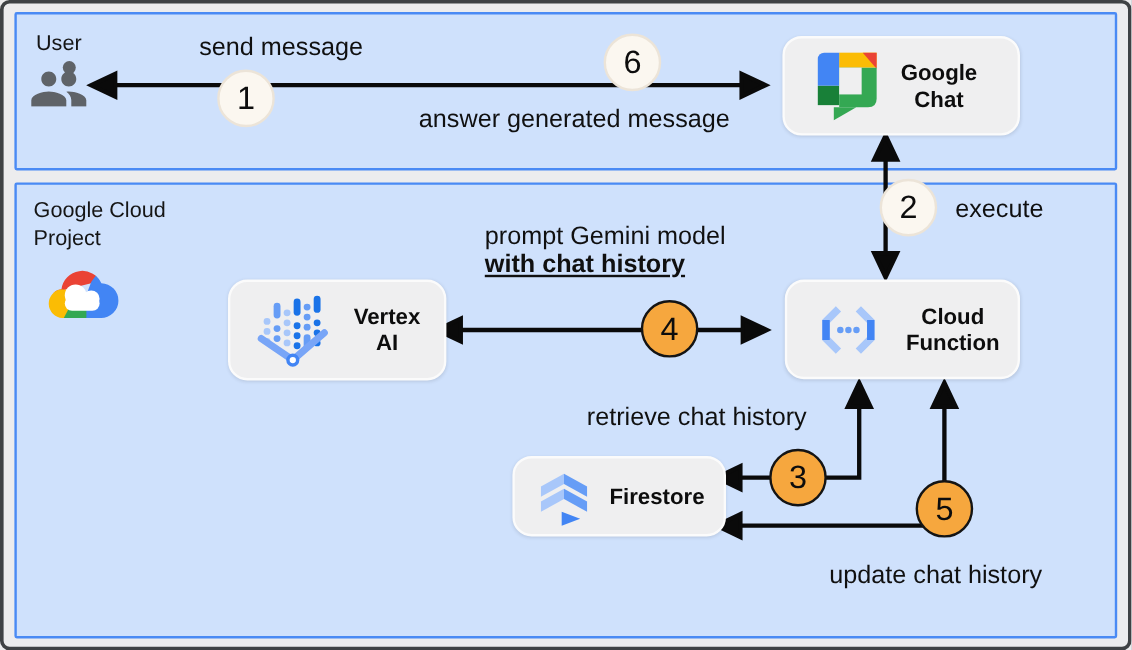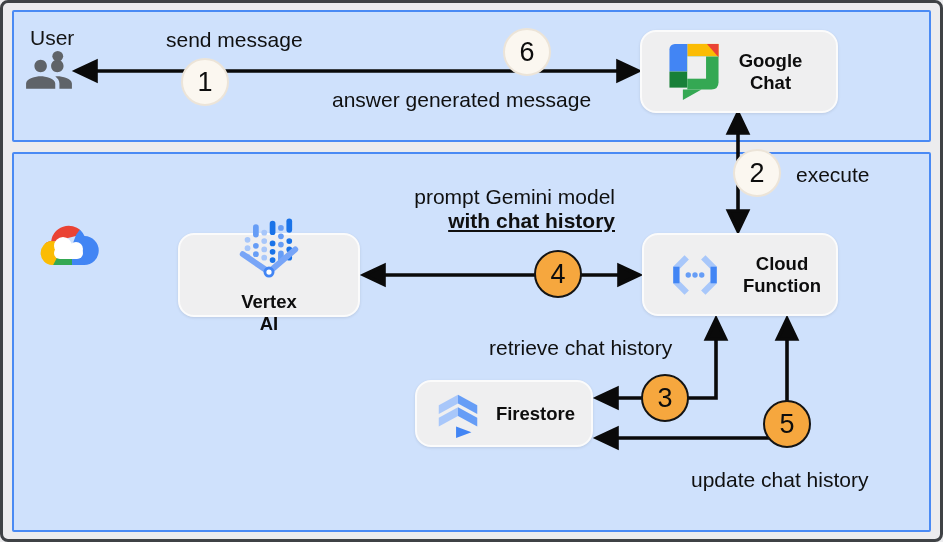--- a/index.html
+++ b/index.html
@@ -7,26 +7,26 @@
   .stage{
     position:relative;width:943px;height:542px;background:#ececee;
     font-family:"Liberation Sans","DejaVu Sans",sans-serif;color:#111;overflow:hidden;
   }
   .frame{position:absolute;inset:0;border:3px solid #3f4245;border-radius:8px;pointer-events:none;z-index:50;}
   .zone{
     position:absolute;background:#cfe1fc;border:2px solid #4a8af4;border-radius:2px;
   }
   .zone-user{left:12px;top:10px;width:919px;height:132px;}
   .zone-gcp{left:12px;top:152px;width:919px;height:380px;}
-  .zone-label{position:absolute;font-size:21px;font-weight:500;color:#151515;line-height:1.28;}
+  .zone-label{position:absolute;font-size:18px;font-weight:500;color:#151515;line-height:1.28;}
   .arrow-layer{position:absolute;left:0;top:0;z-index:5;pointer-events:none;}
   .card{
     position:absolute;background:#efeff0;border:2px solid #fbfbfb;border-radius:16px;
     box-shadow:0 1px 3px rgba(0,0,0,.10);display:flex;align-items:center;justify-content:center;
-    gap:13px;z-index:10;padding:0 8px;
+    gap:13px;z-index:10;padding:0 8px;margin-left:12px;
   }
   .card-label{font-size:18.5px;font-weight:700;color:#0d0d0d;line-height:1.18;text-align:center;}
   .badge{
     position:absolute;width:48px;height:48px;border-radius:50%;display:flex;align-items:center;
     justify-content:center;font-size:27px;font-weight:500;color:#0d0d0d;z-index:20;
   }
   .badge-neutral{background:#fbf7f0;border:2px solid #ece4d8;}
   .badge-orange{background:#f6a73e;border:2.5px solid #141414;}
   .edge-label{position:absolute;font-size:21px;font-weight:500;color:#101010;z-index:15;white-space:nowrap;}
   .edge-label.bold{font-weight:400;}
@@ -34,20 +34,21 @@
 </style>
 </head>
 <body>
 
 <div class="stage">
 
   <div class="zone zone-user"></div>
   <div class="zone zone-gcp"></div>
 
   <div class="zone-label" style="left:30px;top:25px;">User</div>
+  <div class="zone-label" style="left:28px;top:164px;width:125px;">Google Cloud Project</div>
 
   <svg class="icon" style="position:absolute;left:24px;top:49px;z-index:10;" width="50" height="40" viewBox="0 0 24 19">
     <path fill="#5f6368" d="M16 11c1.66 0 2.99-1.34 2.99-3S17.66 5 16 5c-1.66 0-3 1.34-3 3s1.34 3 3 3zm-8 0c1.66 0 2.99-1.34 2.99-3S9.66 5 8 5C6.34 5 5 6.34 5 8s1.34 3 3 3zm0 2c-2.33 0-7 1.17-7 3.5V19h14v-2.5c0-2.33-4.67-3.5-7-3.5zm8 0c-.29 0-.62.02-.97.05 1.16.84 1.97 1.97 1.97 3.45V19h6v-2.5c0-2.33-4.67-3.5-7-3.5z"></path>
     <circle fill="#5f6368" cx="16.2" cy="3.4" r="2.6"></circle>
   </svg>
 
   <svg class="icon" style="position:absolute;left:36px;top:221px;z-index:10;" width="64" height="50" viewBox="0 0 64 50">
     <defs>
       <clipPath id="cloudclip">
         <path d="M16 44 A12 12 0 0 1 15.2 20.1 A17.5 17.5 0 0 1 48.5 15 A11.8 11.8 0 0 1 48 44 Z"></path>
@@ -105,21 +106,21 @@
       <polygon points="42,1 55,1 55,16" fill="#ea4335"></polygon>
       <path d="M6 1 h14 v31 H0 V7 a6 6 0 0 1 6-6 z" fill="#4285f4"></path>
       <rect x="0" y="32" width="20" height="18" fill="#188038"></rect>
       <path d="M20 15 H55 V44 Q55 52 47 52 H20 Z" fill="#34a853"></path>
       <polygon points="15,52 36,52 15,64" fill="#34a853"></polygon>
       <rect x="20" y="15" width="21" height="25" fill="#efeff0"></rect>
     </svg>
     <div class="card-label" style="width:78px;">Google Chat</div>
   </div>
 
-  <div class="card" style="left:178px;top:233px;width:182px;height:84px;flex-direction:column;">
+  <div class="card" style="left:178px;top:233px;width:182px;height:84px;">
     <svg class="icon" width="70" height="62" viewBox="0 0 56 52">
       <g fill="#a8c7fa">
         <circle cx="10" cy="20" r="2.4"></circle>
           <circle cx="10" cy="27" r="2.4"></circle>
           <circle cx="10" cy="34" r="2.4"></circle>
         <circle cx="24" cy="14" r="2.4"></circle>
           <circle cx="24" cy="21" r="2.4"></circle>
           <circle cx="24" cy="28" r="2.4"></circle>
           <circle cx="24" cy="35" r="2.4"></circle>
       </g>
@@ -172,23 +173,23 @@
       <polygon fill="#a8c7fa" points="6,17 26,6 26,15 6,26"></polygon>
       <polygon fill="#669df6" points="26,6 46,17 46,26 26,15"></polygon>
       <polygon fill="#a8c7fa" points="6,30 26,19 26,28 6,39"></polygon>
       <polygon fill="#669df6" points="26,19 46,30 46,39 26,28"></polygon>
       <polygon fill="#4285f4" points="24,39 40,45 24,51"></polygon>
     </svg>
     <div class="card-label">Firestore</div>
   </div>
 
   <div class="edge-label" style="left:166px;top:28px;">send message</div>
-  <div class="edge-label" style="left:332px;top:88px;">answer generated message</div>
+  <div class="edge-label" style="left:349px;top:88px;">answer generated message</div>
   <div class="edge-label" style="left:796px;top:163px;">execute</div>
-  <div class="edge-label" style="left:393px;top:185px;width:222px;text-align:right;">
+  <div class="edge-label" style="left:404px;top:185px;width:222px;text-align:left;">
     <div>prompt Gemini model</div>
     <div style="font-weight:700;text-decoration:underline;">with chat history</div>
   </div>
   <div class="edge-label bold" style="left:489px;top:336px;">retrieve chat history</div>
   <div class="edge-label bold" style="left:691px;top:468px;">update chat history</div>
 
   <div class="badge badge-neutral" style="left:181px;top:58px;">
       <span>1</span>
     </div>
   <div class="badge badge-neutral" style="left:503px;top:28px;">

